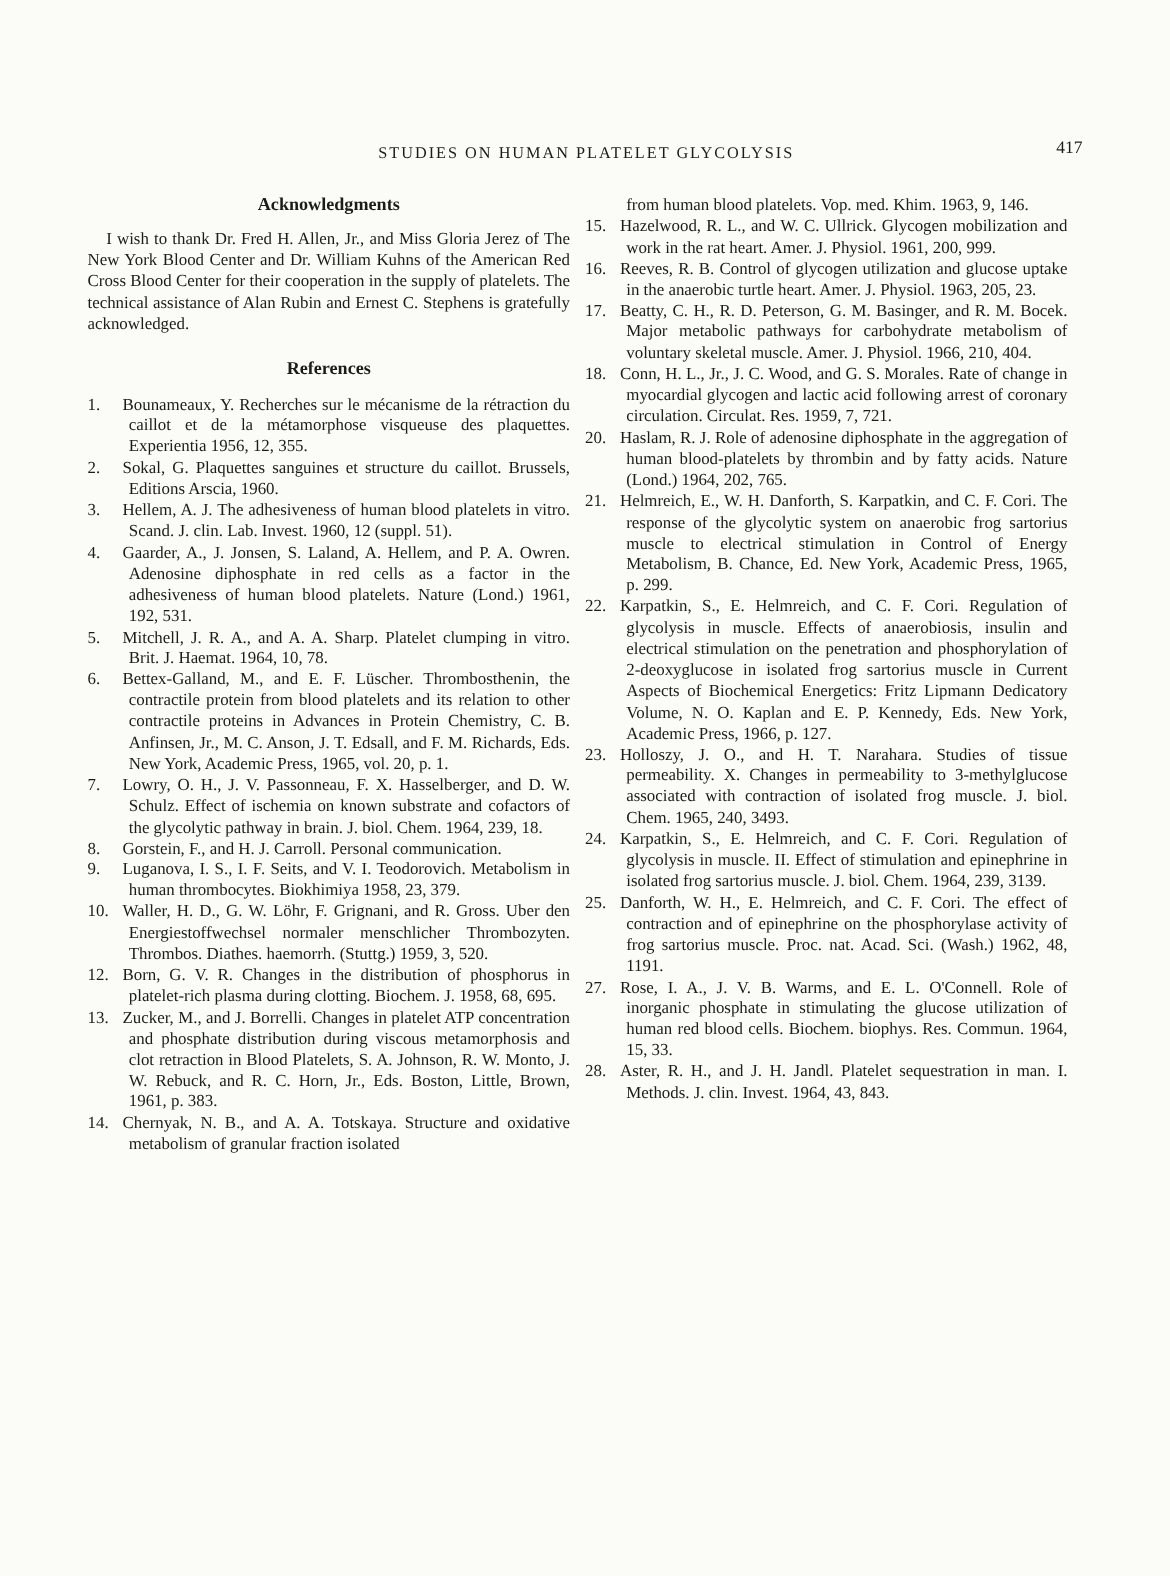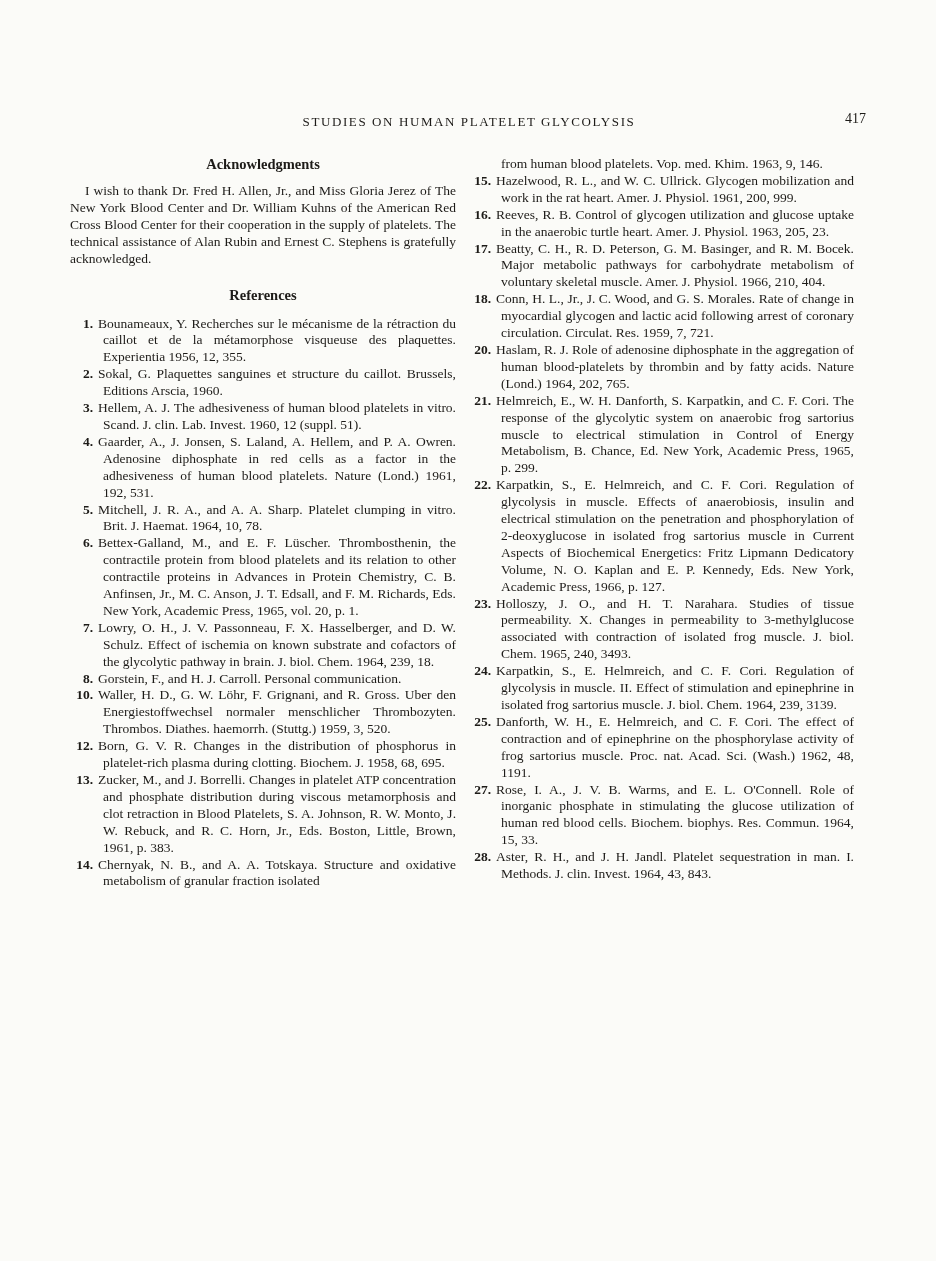--- a/index.html
+++ b/index.html
@@ -46,24 +46,22 @@
   }
   .refs-heading { margin-top: 19px; margin-bottom: 12px; }
   .ack-body { text-indent: 15px; }
   .ref-item {
     padding-left: 33px;
     text-indent: -33px;
   }
   .ref-num {
     display: inline-block;
     width: 23px;
-    text-align: right;
     text-indent: 0;
     margin-right: 5px;
-    font-weight: bold;
   }
   .ref-continuation { padding-left: 33px; }
 </style>
 </head>
 <body>
 
 <div class="page">
 
   <header class="running-header">
     <span class="head-title">STUDIES ON HUMAN PLATELET GLYCOLYSIS</span>
@@ -89,20 +87,21 @@
           <div class="ref-item"><span class="ref-num">4.</span><span class="ref-text">Gaarder, A., J. Jonsen, S. Laland, A. Hellem, and P. A. Owren. Adenosine diphosphate in red cells as a factor in the adhesiveness of human blood platelets. Nature (Lond.) 1961, 192, 531.</span></div>
 
           <div class="ref-item"><span class="ref-num">5.</span><span class="ref-text">Mitchell, J. R. A., and A. A. Sharp. Platelet clumping in vitro. Brit. J. Haemat. 1964, 10, 78.</span></div>
 
           <div class="ref-item"><span class="ref-num">6.</span><span class="ref-text">Bettex-Galland, M., and E. F. Lüscher. Thrombosthenin, the contractile protein from blood platelets and its relation to other contractile proteins in Advances in Protein Chemistry, C. B. Anfinsen, Jr., M. C. Anson, J. T. Edsall, and F. M. Richards, Eds. New York, Academic Press, 1965, vol. 20, p. 1.</span></div>
 
           <div class="ref-item"><span class="ref-num">7.</span><span class="ref-text">Lowry, O. H., J. V. Passonneau, F. X. Hasselberger, and D. W. Schulz. Effect of ischemia on known substrate and cofactors of the glycolytic pathway in brain. J. biol. Chem. 1964, 239, 18.</span></div>
 
           <div class="ref-item"><span class="ref-num">8.</span><span class="ref-text">Gorstein, F., and H. J. Carroll. Personal communication.</span></div>
 
+          <div class="ref-item"><span class="ref-num">9.</span><span class="ref-text">Luganova, I. S., I. F. Seits, and V. I. Teodorovich. Metabolism in human thrombocytes. Biokhimiya 1958, 23, 379.</span></div>
 
           <div class="ref-item"><span class="ref-num">10.</span><span class="ref-text">Waller, H. D., G. W. Löhr, F. Grignani, and R. Gross. Uber den Energiestoffwechsel normaler menschlicher Thrombozyten. Thrombos. Diathes. haemorrh. (Stuttg.) 1959, 3, 520.</span></div>
 
 
           <div class="ref-item"><span class="ref-num">12.</span><span class="ref-text">Born, G. V. R. Changes in the distribution of phosphorus in platelet-rich plasma during clotting. Biochem. J. 1958, 68, 695.</span></div>
 
           <div class="ref-item"><span class="ref-num">13.</span><span class="ref-text">Zucker, M., and J. Borrelli. Changes in platelet ATP concentration and phosphate distribution during viscous metamorphosis and clot retraction in Blood Platelets, S. A. Johnson, R. W. Monto, J. W. Rebuck, and R. C. Horn, Jr., Eds. Boston, Little, Brown, 1961, p. 383.</span></div>
 
           <div class="ref-item"><span class="ref-num">14.</span><span class="ref-text">Chernyak, N. B., and A. A. Totskaya. Structure and oxidative metabolism of granular fraction isolated</span></div>
         </div>

